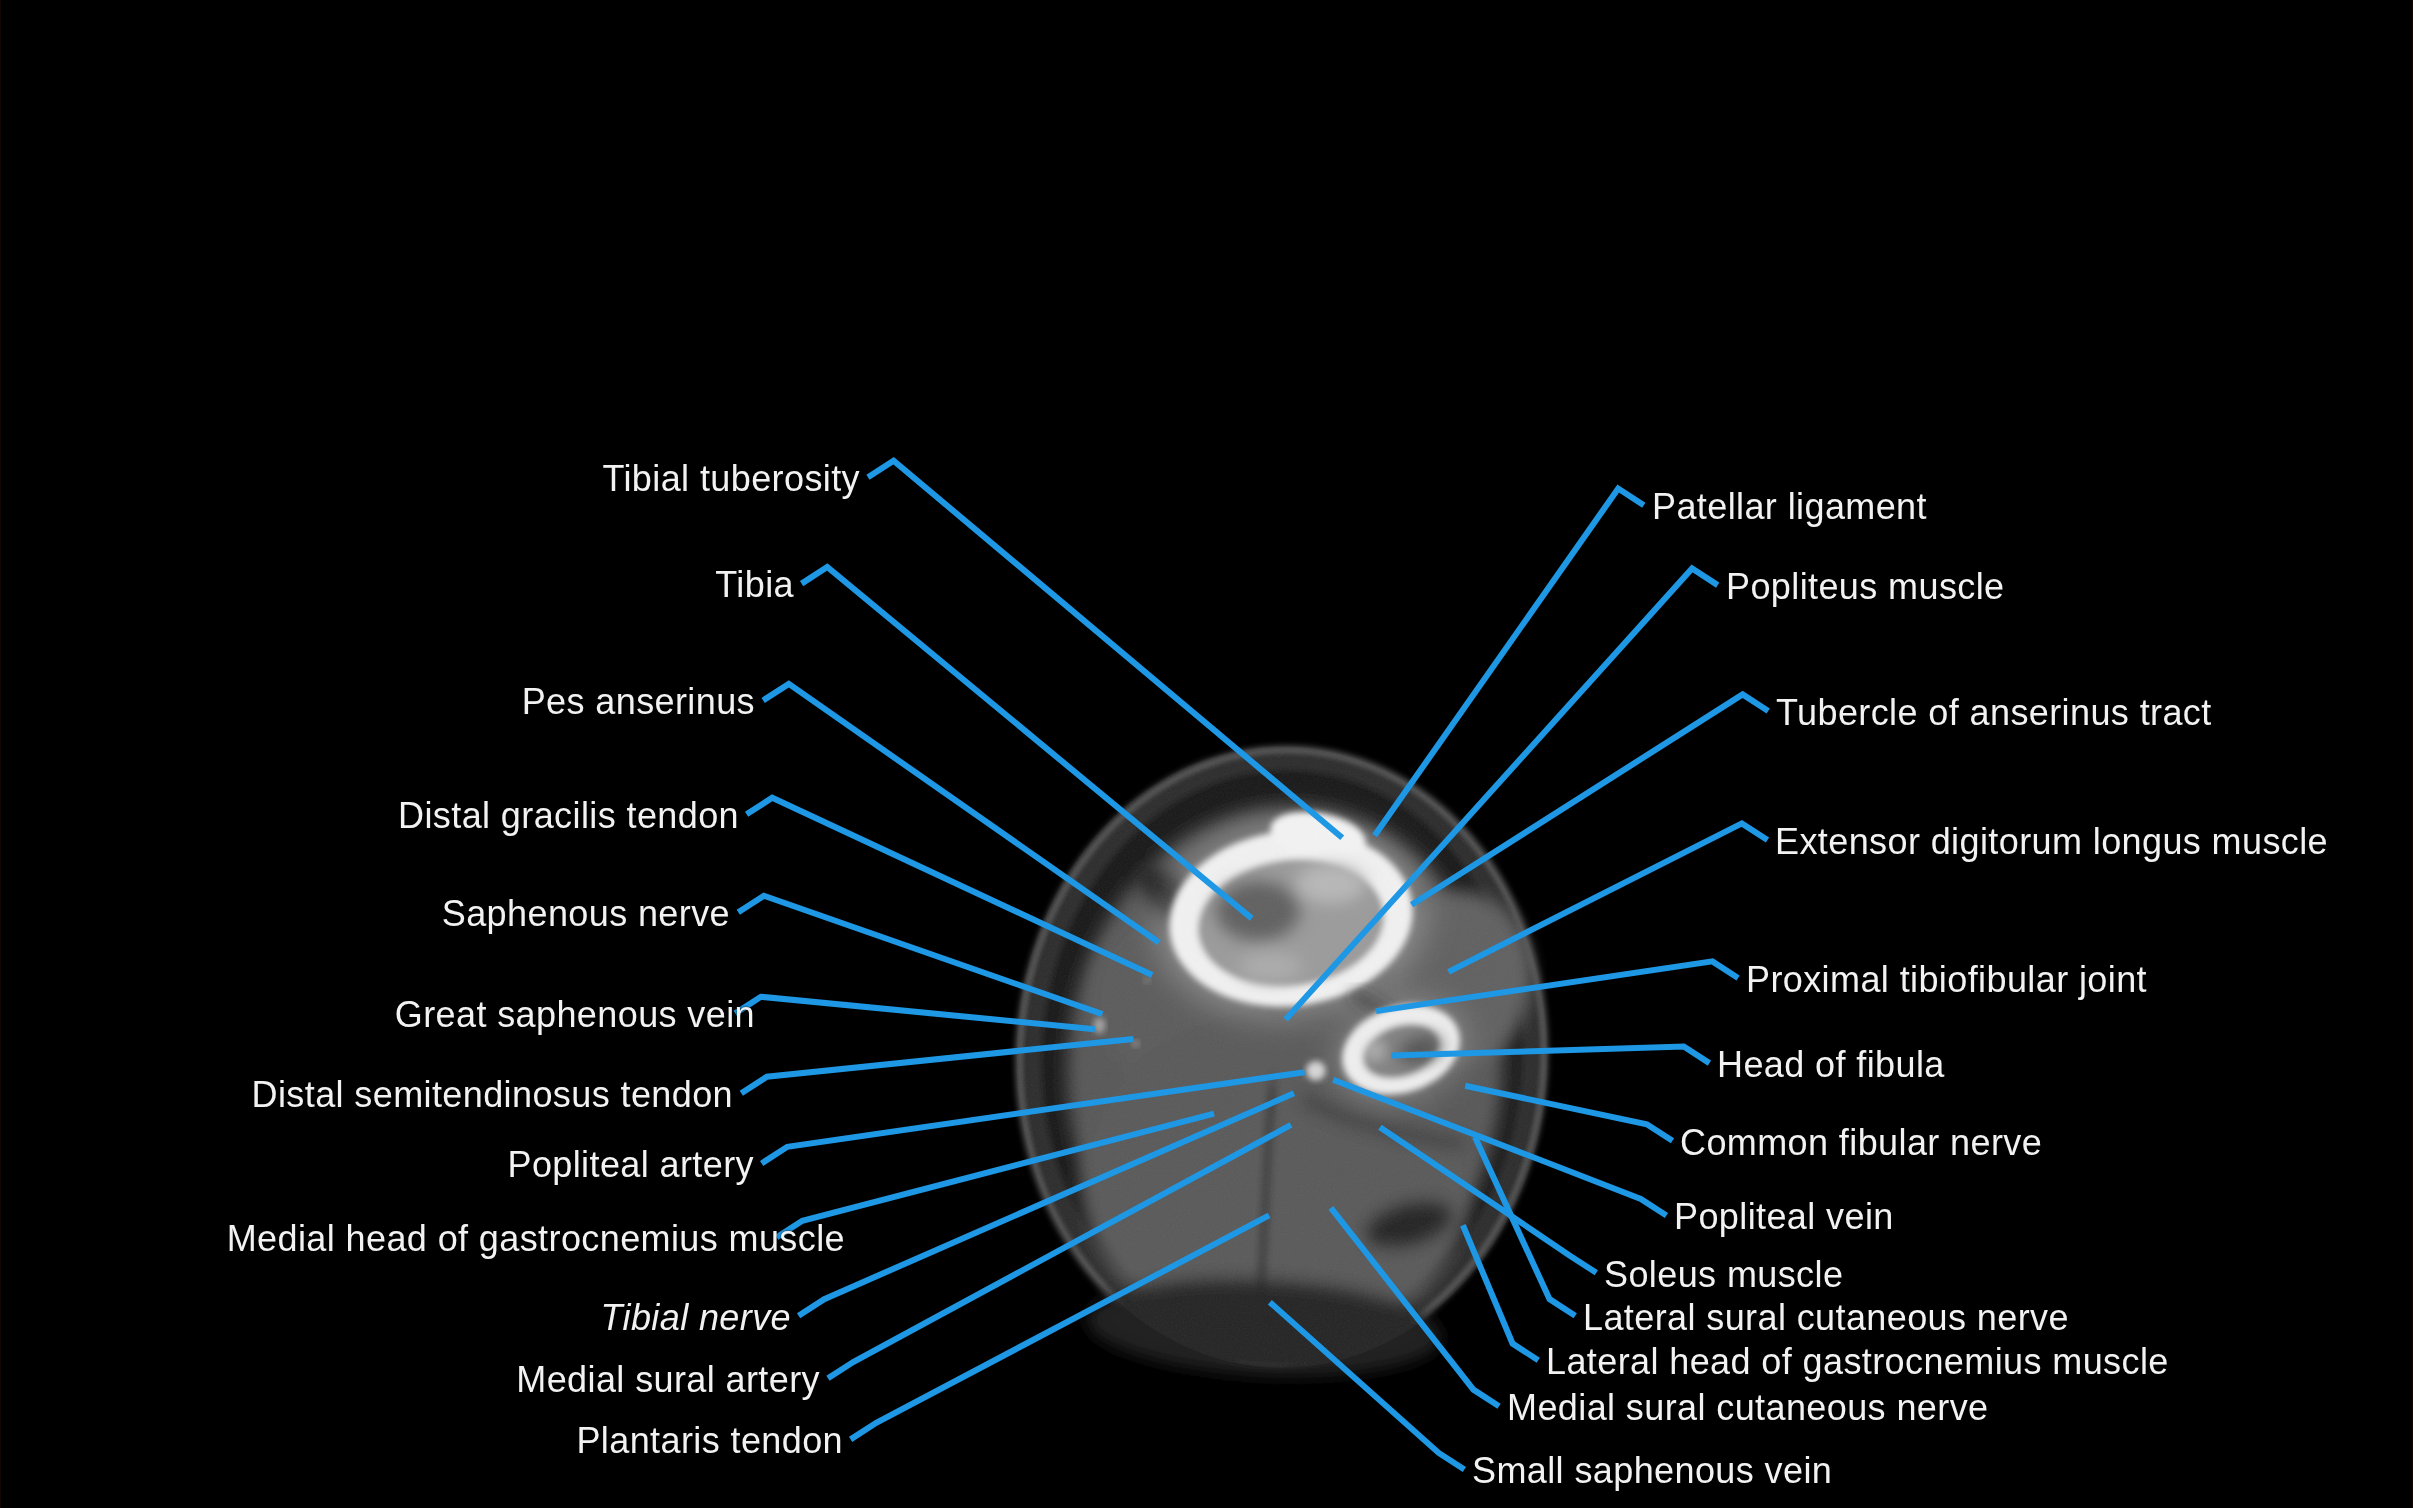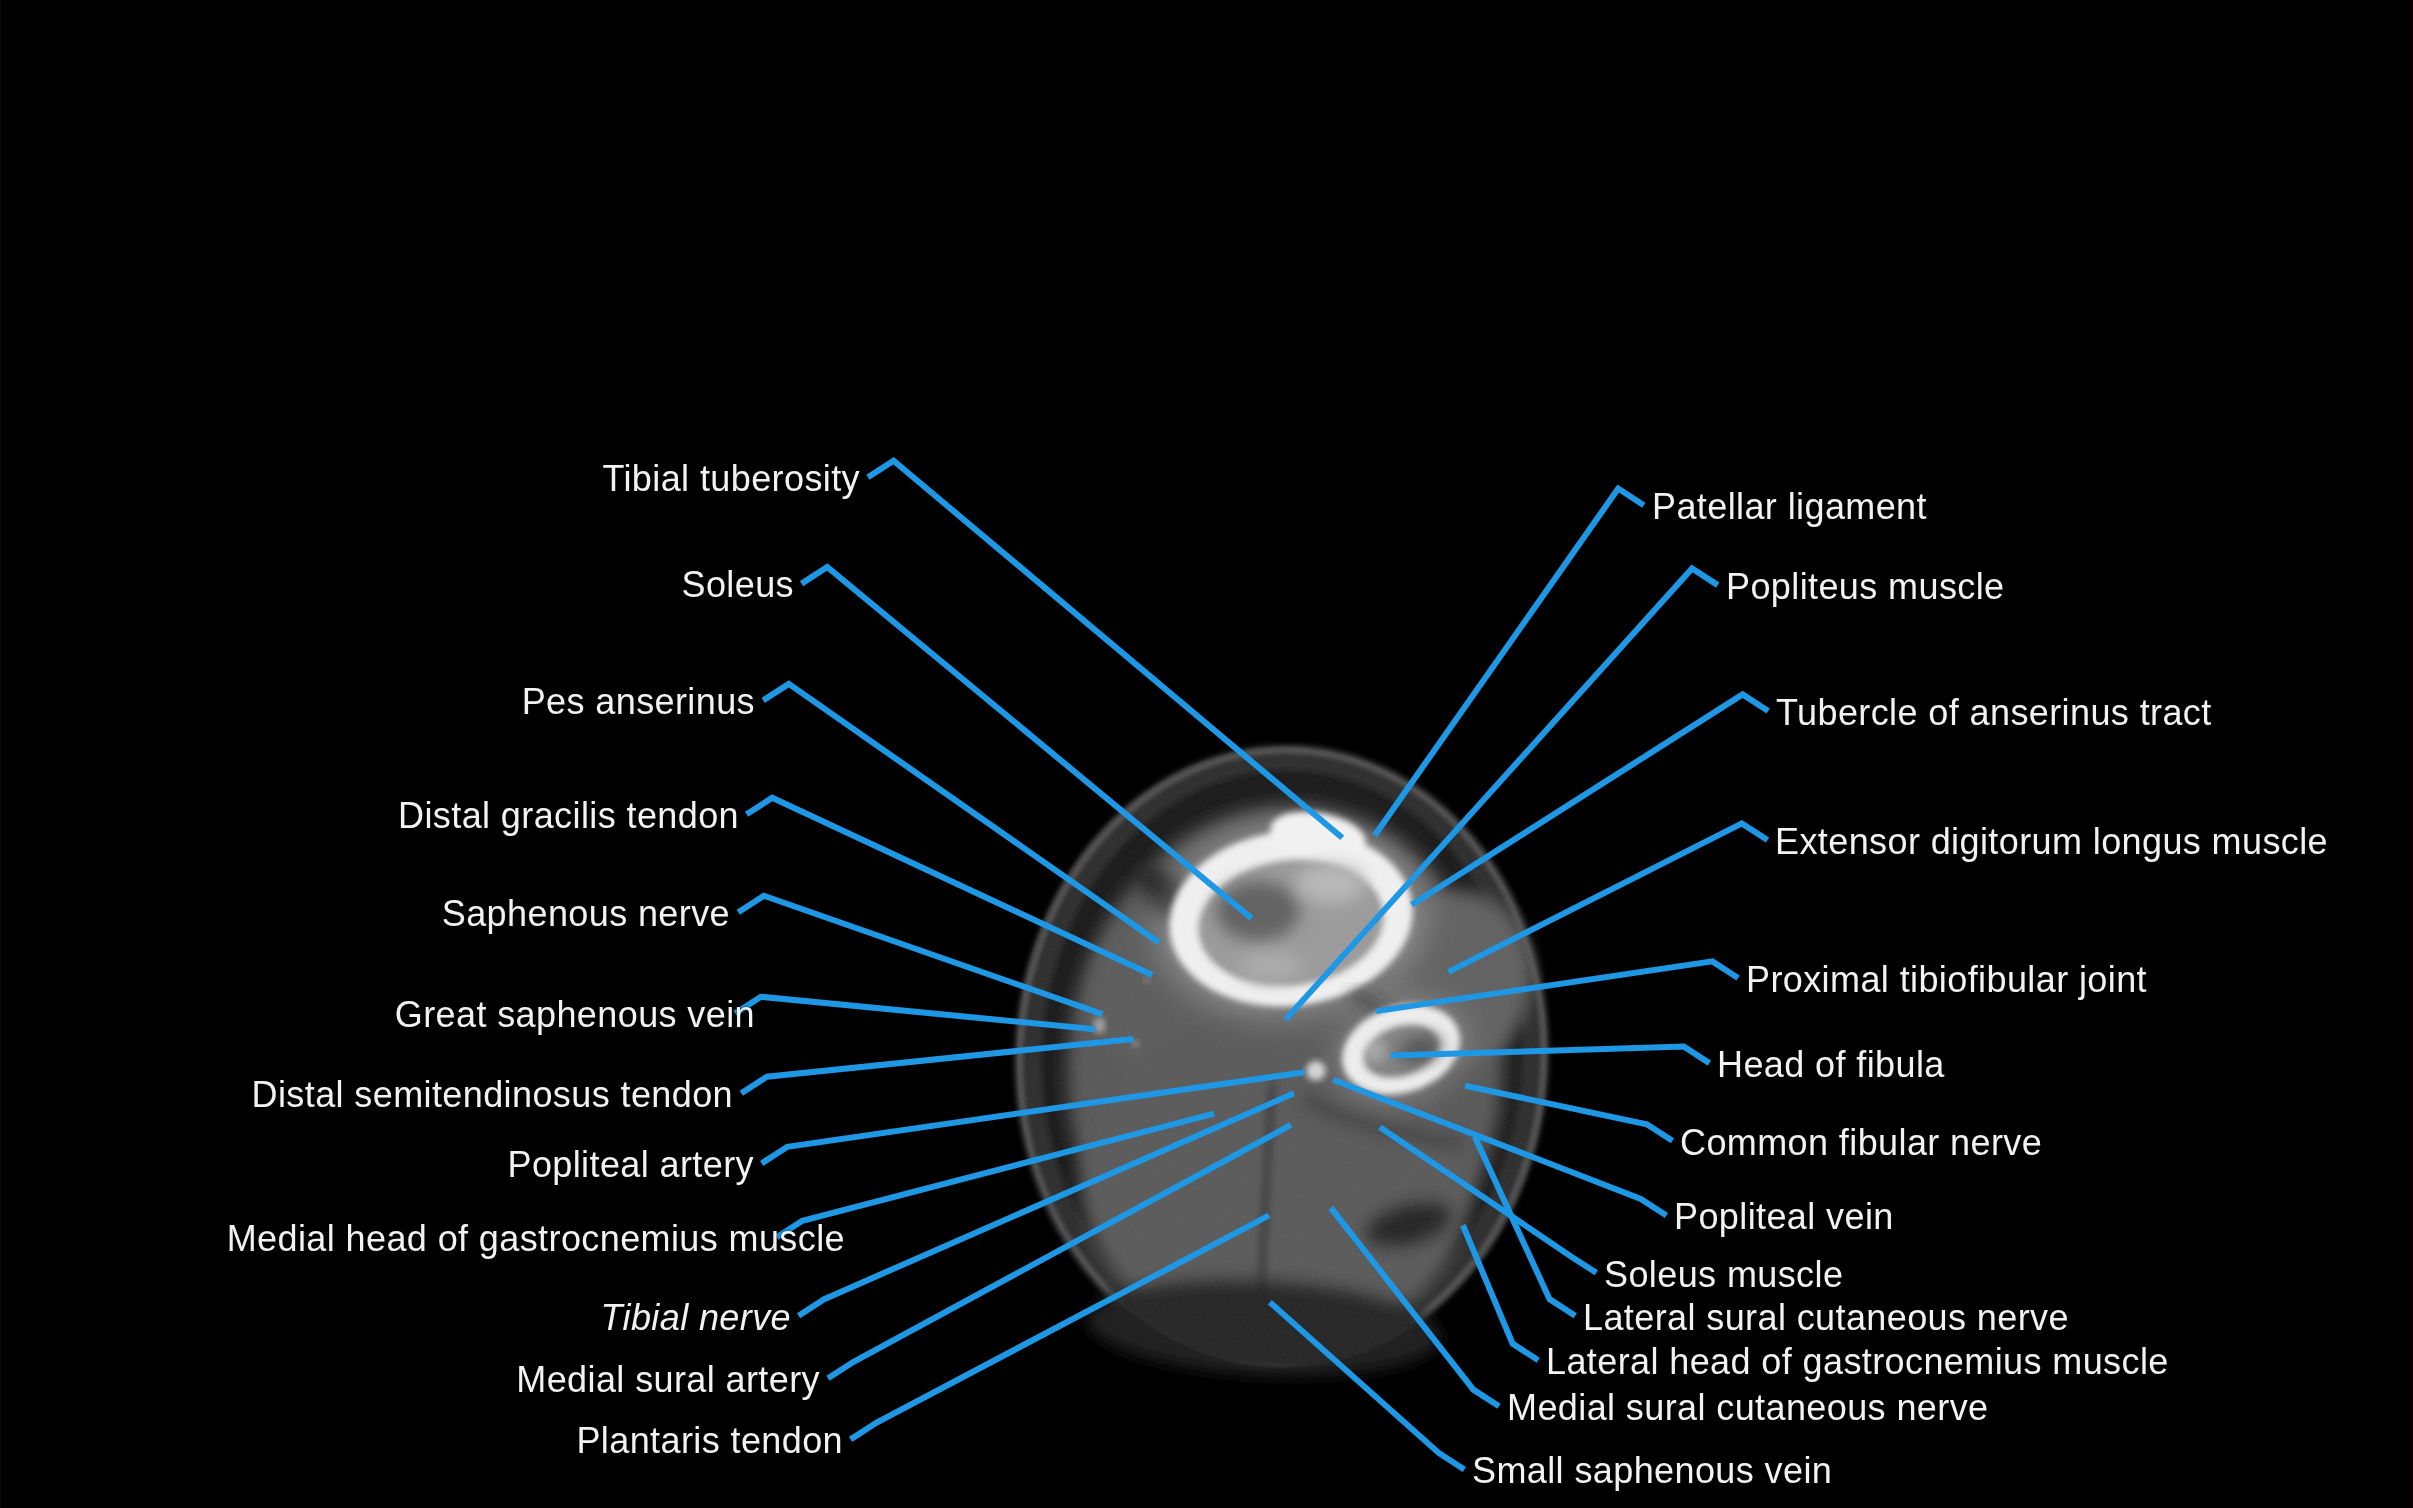--- a/index.html
+++ b/index.html
@@ -111,21 +111,21 @@
         <polyline points="2117,1688 2083,1666 1830,1495"></polyline>
         <polyline points="2089,1745 2055,1723 1956,1508"></polyline>
         <polyline points="2040,1804 2006,1782 1940,1625"></polyline>
         <polyline points="1988,1865 1954,1843 1765,1602"></polyline>
         <polyline points="1942,1949 1908,1927 1684,1727"></polyline>
       </g>
   </svg>
 
   <div id="labels">
       <div class="anat-label left" style="top: 479px; right: 1553px;">Tibial tuberosity</div>
-      <div class="anat-label left" style="top: 585px; right: 1619px;">Soleus</div>
+      <div class="anat-label left" style="top: 585px; right: 1619px;">Tibia</div>
       <div class="anat-label left" style="top: 702px; right: 1658px;">Pes anserinus</div>
       <div class="anat-label left" style="top: 816px; right: 1674px;">Distal gracilis tendon</div>
       <div class="anat-label left" style="top: 914px; right: 1683px;">Saphenous nerve</div>
       <div class="anat-label left" style="top: 1015px; right: 1658px;">Great saphenous vein</div>
       <div class="anat-label left" style="top: 1095px; right: 1680px;">Distal semitendinosus tendon</div>
       <div class="anat-label left" style="top: 1165px; right: 1659px;">Popliteal artery</div>
       <div class="anat-label left" style="top: 1239px; right: 1568px;">Medial head of gastrocnemius muscle</div>
       <div class="anat-label left" style="top: 1318px; right: 1622px; font-style: italic;">Tibial nerve</div>
       <div class="anat-label left" style="top: 1380px; right: 1593px;">Medial sural artery</div>
       <div class="anat-label left" style="top: 1441px; right: 1570px;">Plantaris tendon</div>

